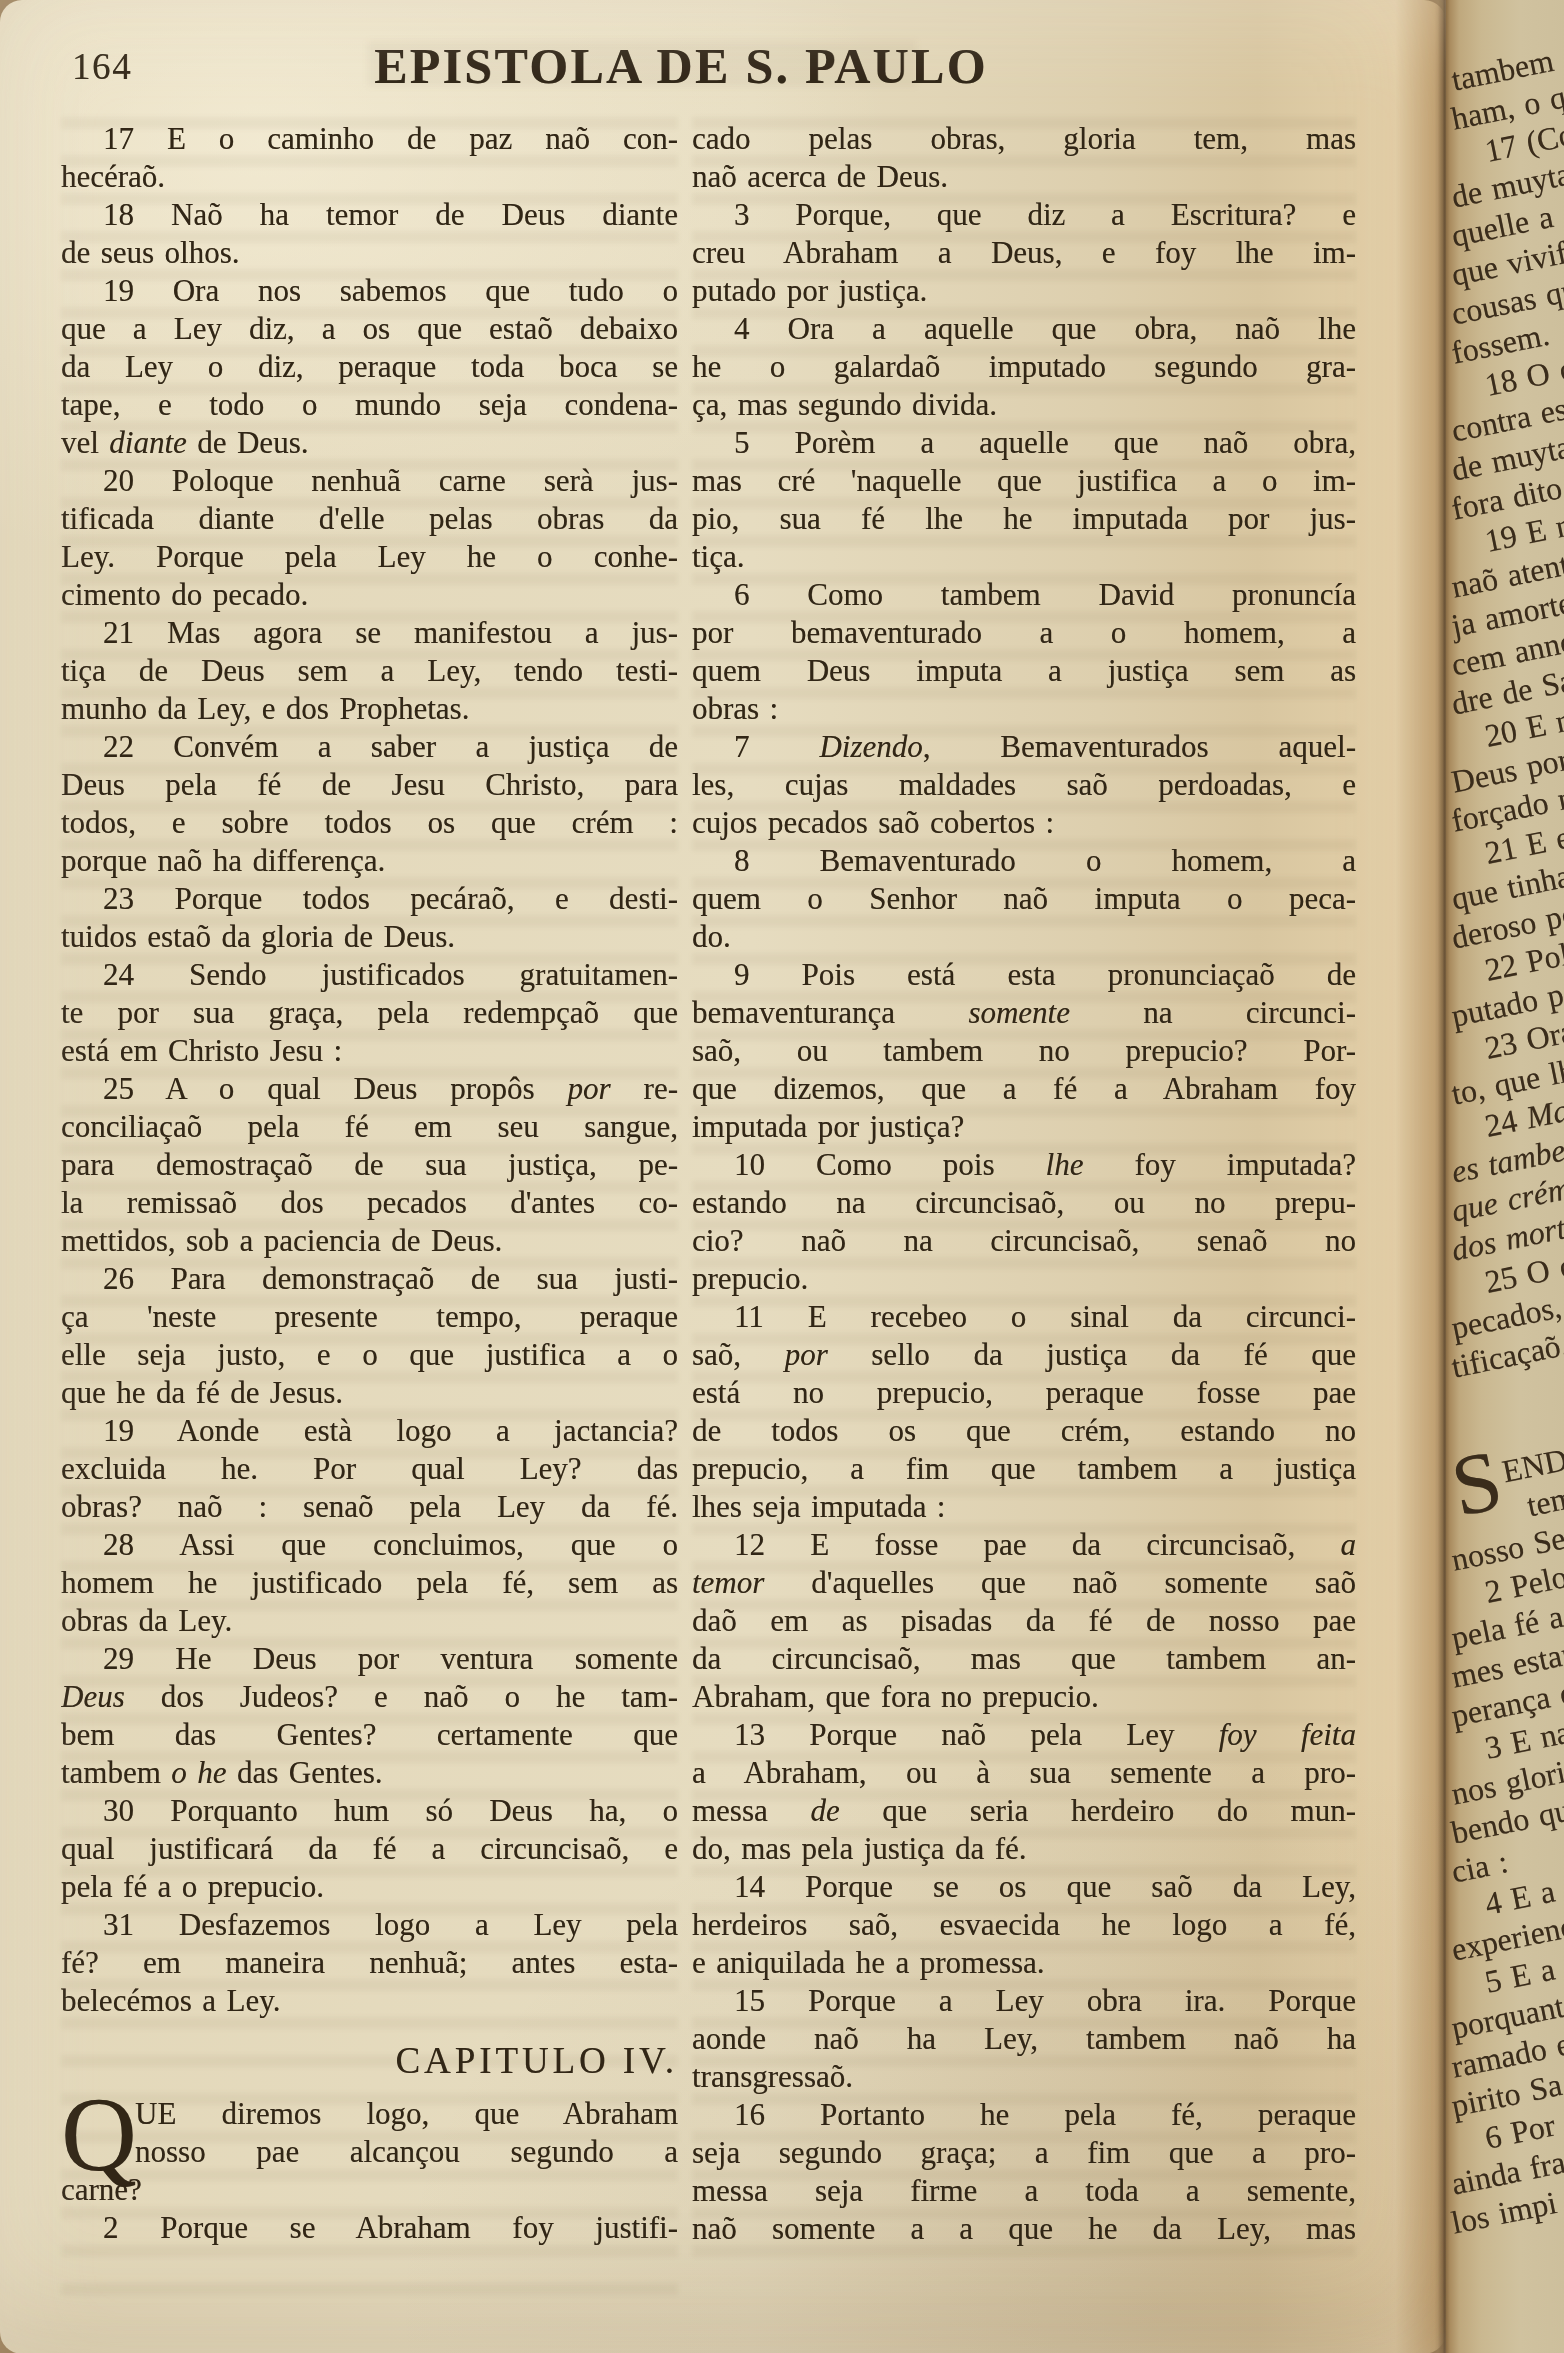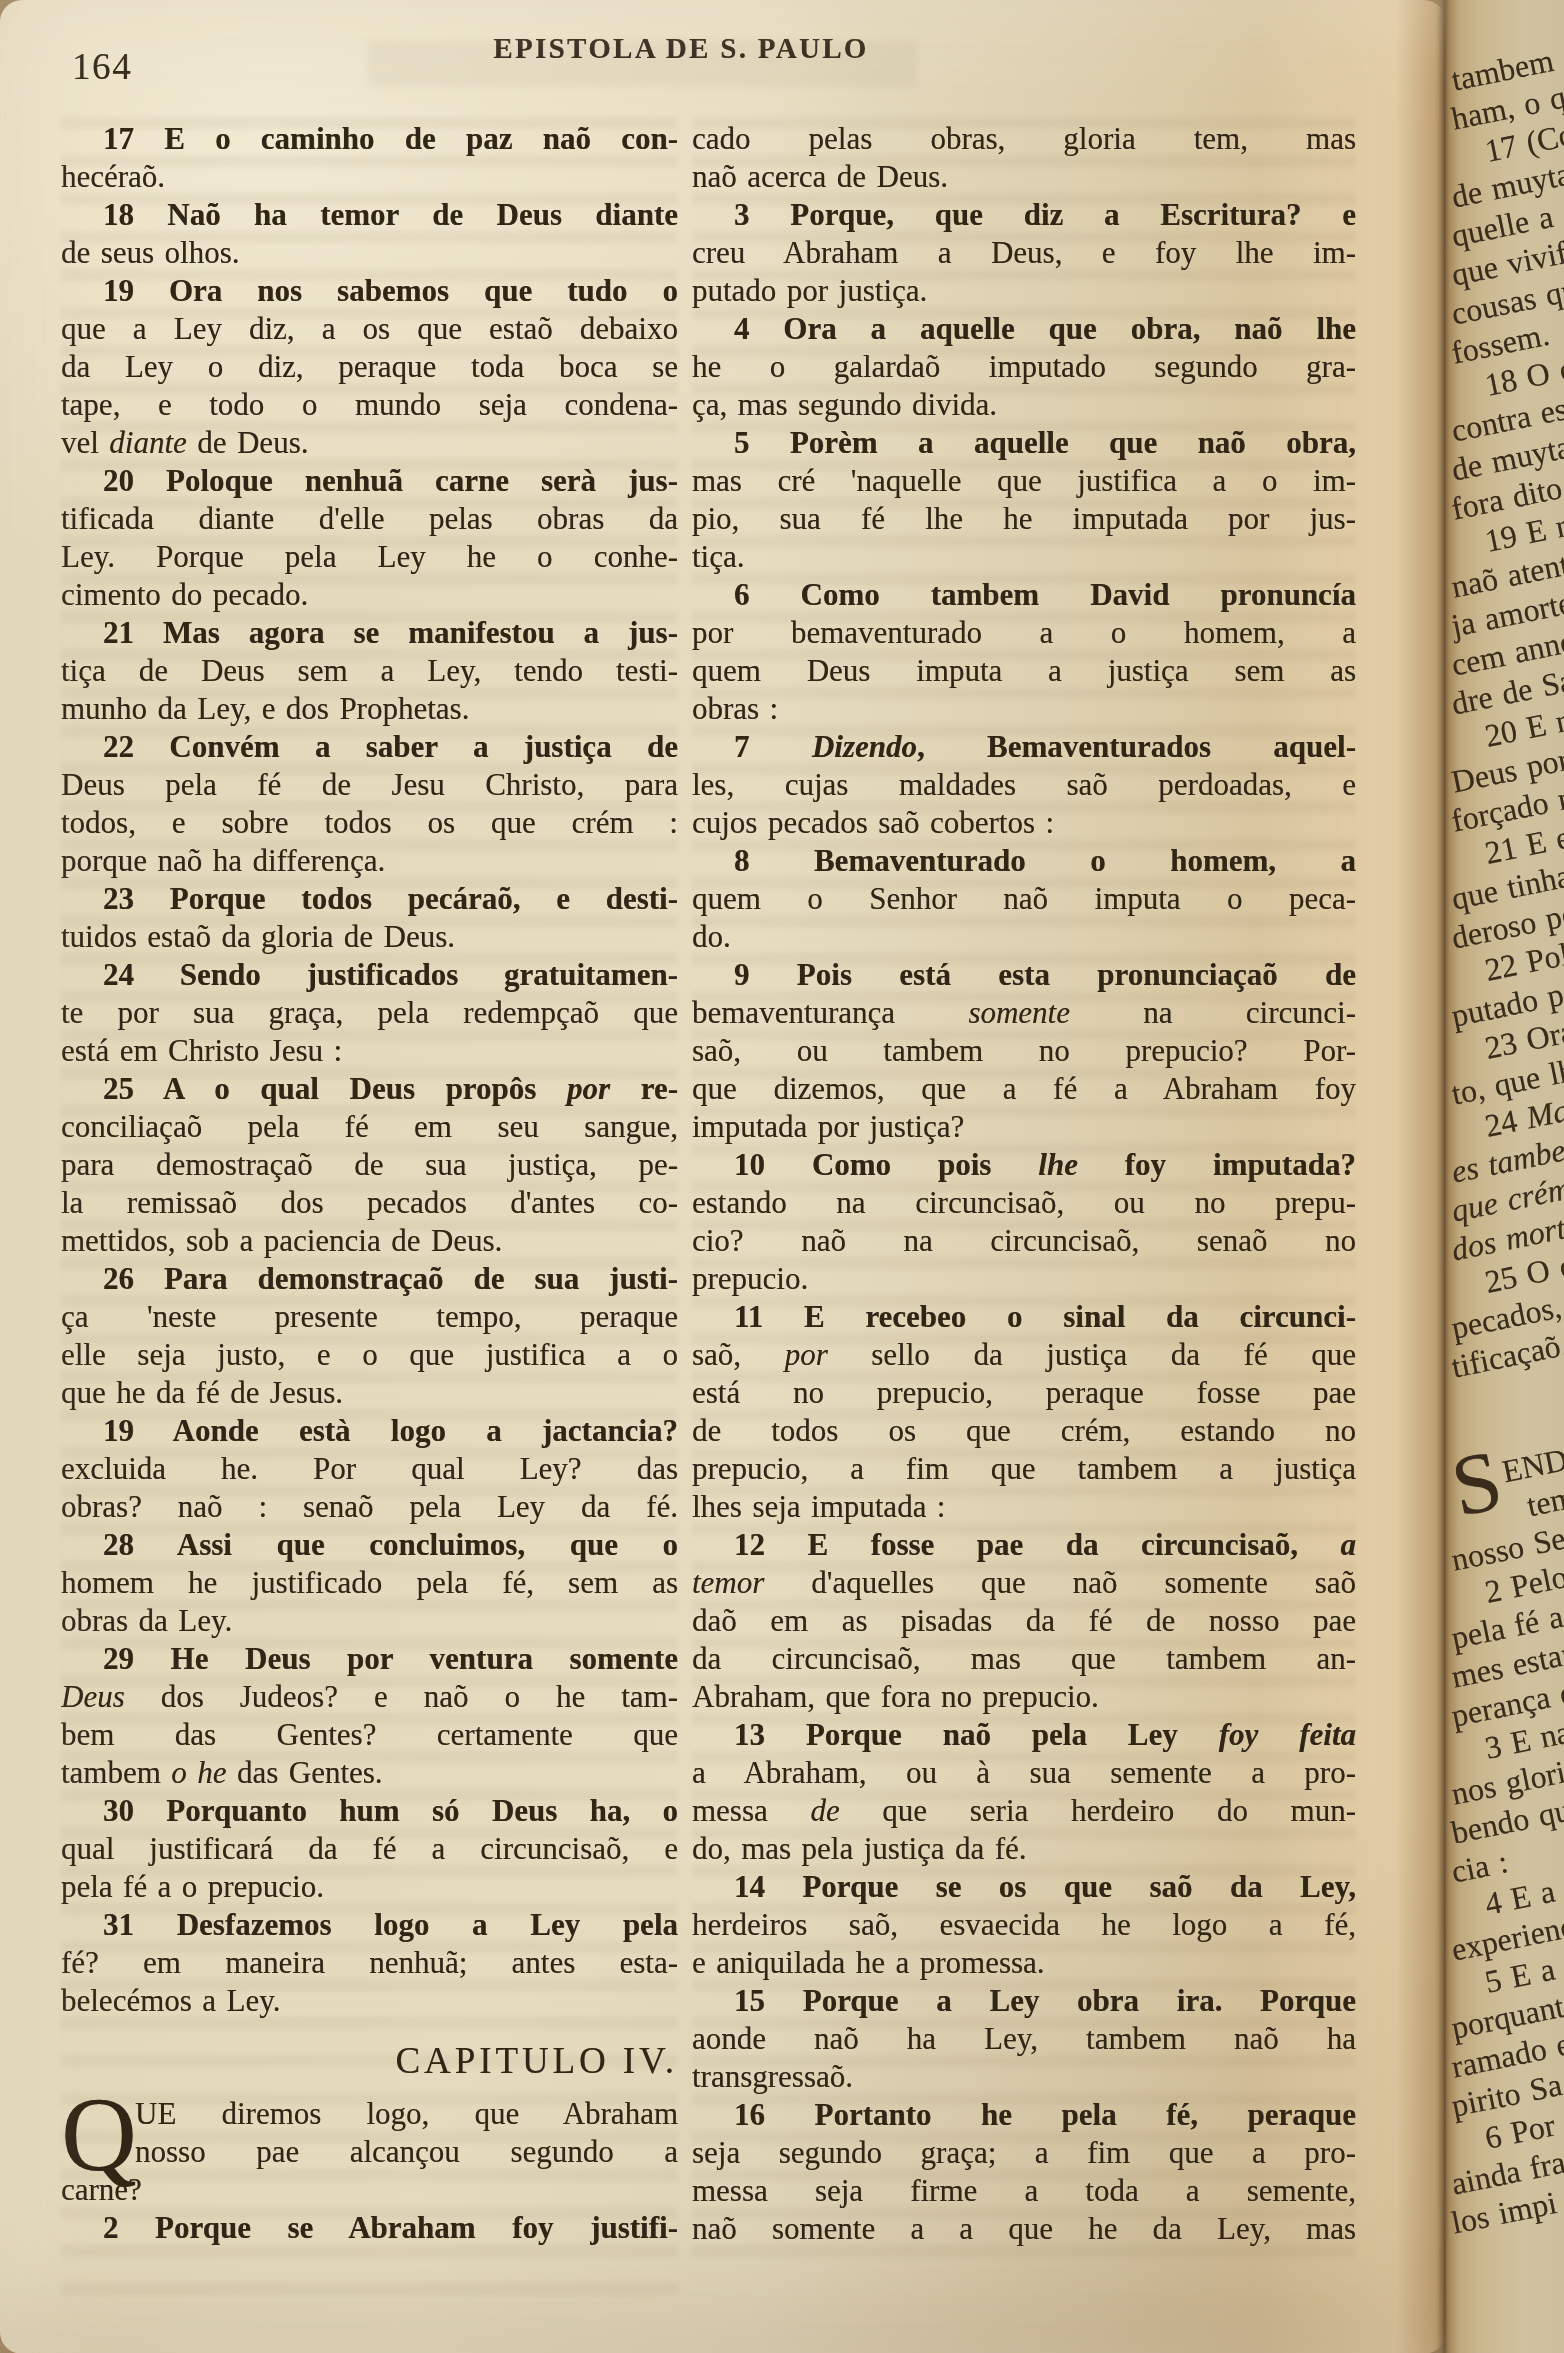--- a/index.html
+++ b/index.html
@@ -41,33 +41,33 @@
     position:absolute;left:368px;top:41px;width:548px;height:45px;pointer-events:none;
     background:rgba(104,80,46,.06);filter:blur(3.9px);
   }
   
   .pageno{
     position:absolute;left:72px;top:45px;height:44px;line-height:44px;
     font-size:37px;letter-spacing:1.6px;color:#312616;
     text-shadow:0.2px 0.3px 0.5px rgba(49,38,22,.5);
   }
   .running-header{
-    position:absolute;left:235px;top:24px;width:892px;height:49px;line-height:49px;
-    text-align:center;font-size:29px;font-weight:bold;letter-spacing:2.3px;color:#2e2315;
+    position:absolute;left:235px;top:42px;width:892px;height:49px;line-height:49px;
+    text-align:center;font-size:50px;font-weight:bold;letter-spacing:2.3px;color:#2e2315;
     text-shadow:0.3px 0.4px 0.6px rgba(46,35,21,.45);
   }
   .col{position:absolute;color:#312616;text-shadow:0.2px 0.3px 0.5px rgba(49,38,22,.5);}
   .col-left{left:61px;top:120px;width:617px;}
   .col-right{left:692px;top:120px;width:664px;}
   .line{
     height:38px;line-height:38px;font-size:31px;
     text-align:justify;text-align-last:justify;
     word-spacing:2.7px;overflow:hidden;
   }
-  .line.vstart{padding-left:42px;font-weight:bold;}
+  .line.vstart{padding-left:42px;}
   .line.lend{text-align-last:left;}
   .chap-heading{
     text-align:right;font-size:37px;letter-spacing:3.9px;height:41px;line-height:41px;
     margin-top:20.3px;margin-bottom:14px;font-weight:normal;
   }
   .dc-block{position:relative;}
   .dropQ{
     float:left;width:74px;height:76px;font-size:105px;line-height:79px;
     text-align:left;font-weight:normal;
   }

